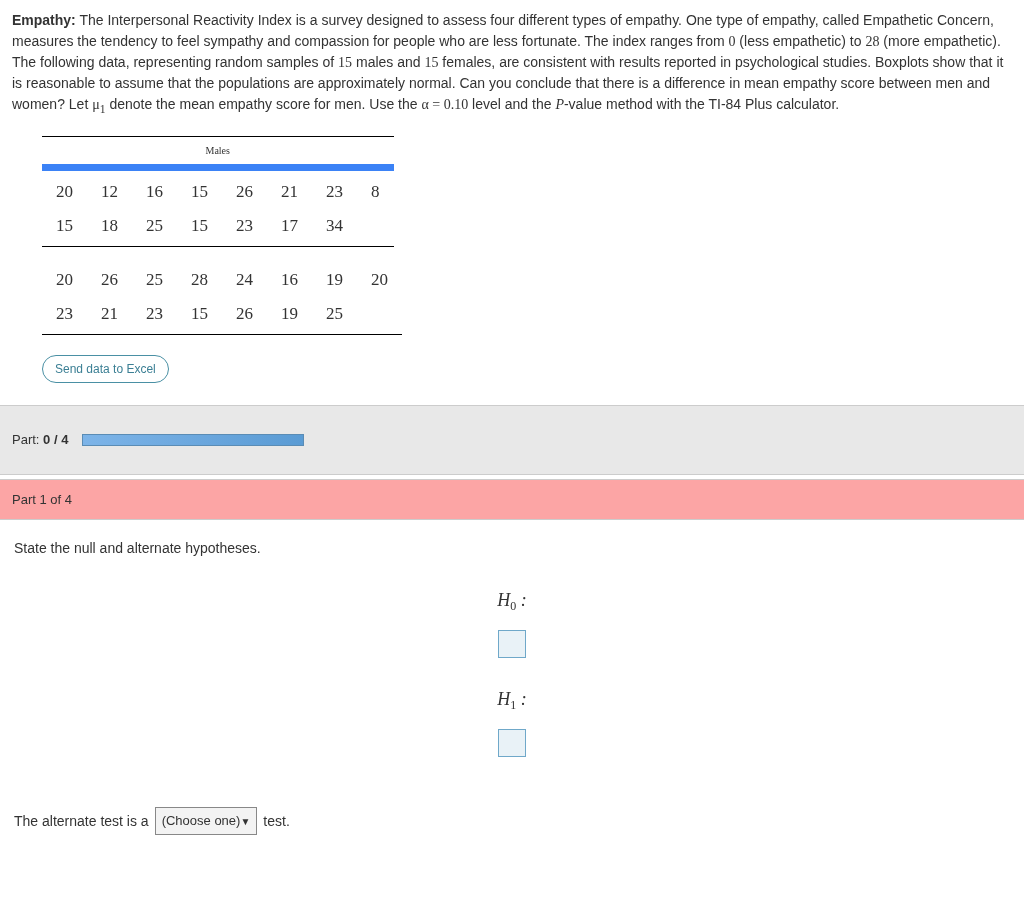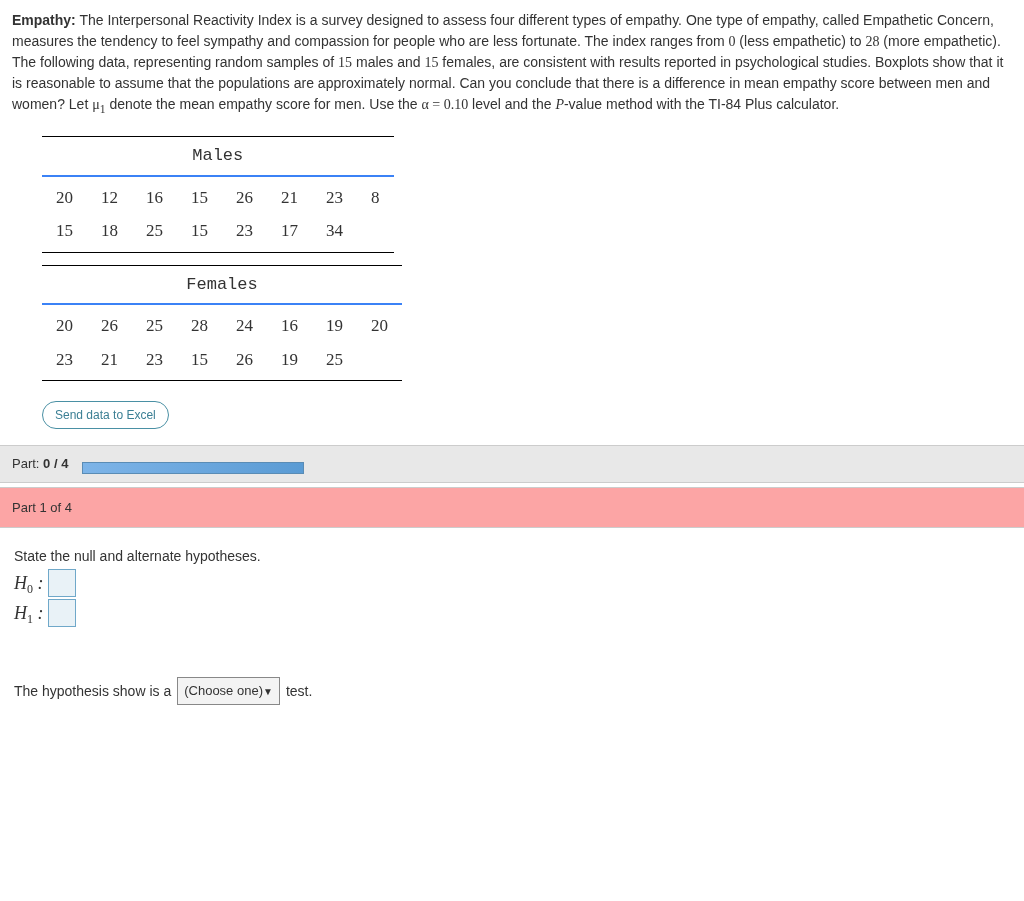--- a/index.html
+++ b/index.html
@@ -20,72 +20,74 @@
   table.data {
     border-collapse: collapse;
     font-family: "Times New Roman", serif;
     font-size: 17px;
   }
   table.data td {
     padding: 4px 14px;
     text-align: center;
   }
   table.data tr.header td {
-    font-family: Liberation Mono, monospace;
-    font-size: 17px;
+    font-family: Liberation Serif, serif;
+    font-size: 10px;
     border-top: 1px solid #000;
-    border-bottom: 2px solid #3b82f6;
+    border-bottom: 7px solid #3b82f6;
     padding: 6px 0;
   }
   table.data tr.lastrow td { border-bottom: 1px solid #000; padding-bottom:8px;}
   table.data tr.firstrow td { padding-top:8px;font-family:Liberation Serif, serif;}
   .excel-btn {
     display: inline-block;
     border: 1px solid #4a90a4;
     border-radius: 14px;
     padding: 4px 12px;
     color: #3b7f94;
     font-size: 12px;
     background: #fff;
     cursor: pointer;
     margin-left: 30px;
     margin-top: 8px;
+    margin-bottom: 18px;
     text-align: right;
   }
   .progress-row {
     background: #e8e8e8;
     border-top: 1px solid #ccc;
     border-bottom: 1px solid #ccc;
-    padding: 8px 12px;
-    margin: 16px -12px 4px -12px;
+    padding: 24px 12px;
+    margin: 4px -12px 4px -12px;
     display:flex;
-    align-items:flex-end;
+    align-items:center;
     gap:14px;
   }
   .progress-label { font-size:13px; }
   .progress-bar {
     width: 220px; height: 10px;
     background: linear-gradient(to right,#7db4e8 0%,#5a9bd4 100%);
     border:1px solid #5a8cb5;
   }
   .part-header {
     background: #fca5a5;
     border-top: 1px solid #ccc;
     border-bottom: 1px solid #ccc;
     padding: 10px 12px;
     margin: 0 -12px 18px -12px;
     font-size: 13px;
   }
   .question-body { padding: 0 2px; }
   .hyp-row {
-    display:flex; align-items:center; gap:4px;
-    margin: 2px 0;
+    display:flex; align-items:center; gap:16px;
+    margin: 28px 0;
     font-family: "Times New Roman", serif;
     font-size: 18px;
     font-style: italic;
+    flex-direction: column;
   }
   .hyp-row .sub { font-size: 12px; position: relative; top:4px; font-style: normal;}
   .answer-box {
     width: 26px; height: 26px;
     border: 1px solid #6fa8c9;
     background: #e9f2f7;
     display:inline-block;
   }
   .sentence-row { margin-top: 50px; display:flex; align-items:center; gap:6px; flex-wrap:wrap;}
   .dropdown {
@@ -135,23 +137,20 @@
           <td>34</td>
           <td></td>
     </tr>
   </tbody>
     </table>
 </div>
 
 <div class="data-block">
   <table class="data">
     <tbody>
-        <tr class="header">
-          <td colspan="8">Females</td>
-        </tr>
     <tr class="firstrow">
       <td>20</td>
           <td>26</td>
           <td>25</td>
           <td>28</td>
           <td>24</td>
           <td>16</td>
           <td>19</td>
           <td>20</td>
     </tr>
@@ -185,21 +184,21 @@
     <span><span>H</span><span class="sub">0</span><span class="sp"> :</span></span>
     <span class="answer-box"></span>
   </div>
 
   <div class="hyp-row">
     <span><span>H</span><span class="sub">1</span><span class="sp"> :</span></span>
     <span class="answer-box"></span>
   </div>
 
   <div class="sentence-row">
-    <span>The hypothesis show is a</span>
+    <span>The alternate test is a</span>
     <span class="dropdown">
       <span>(Choose one)</span>
       <span class="arrow">▼</span>
     </span>
     <span>test.</span>
   </div>
 </div>
 
 
 

